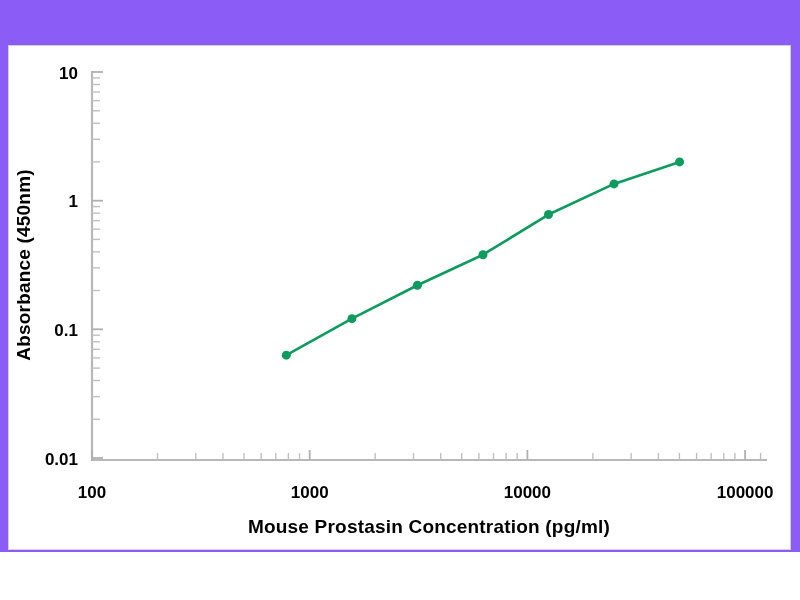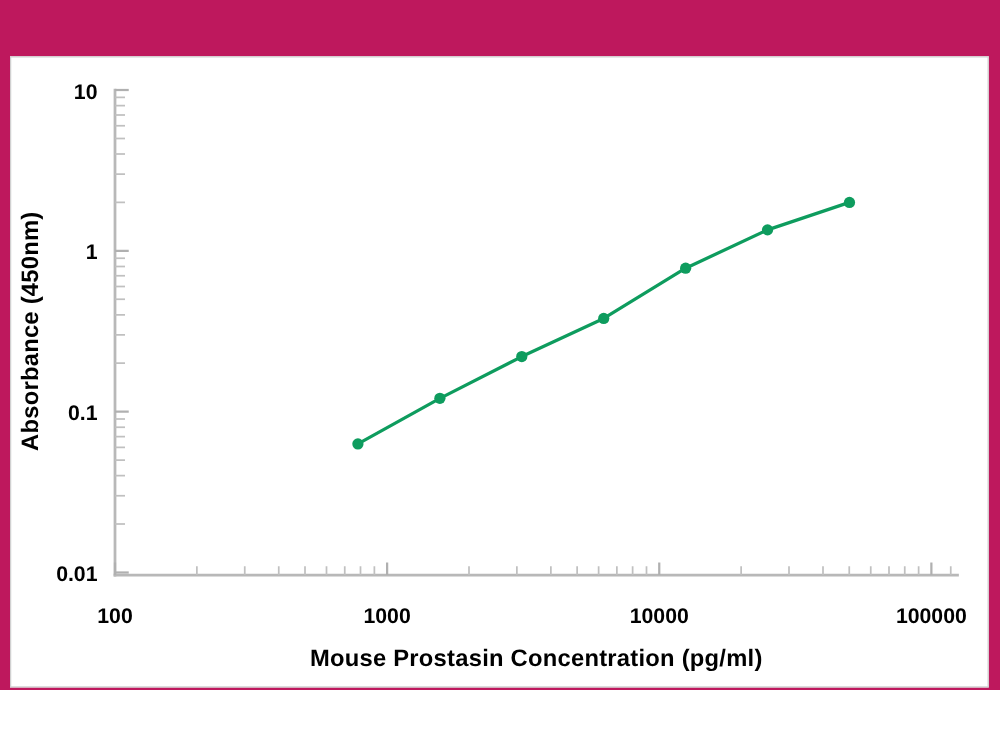--- a/index.html
+++ b/index.html
@@ -14,21 +14,21 @@
     font-family: "Liberation Sans", sans-serif;
     overflow: hidden;
   }
 
   #figure {
     position: absolute;
     left: 0;
     top: 0;
     width: 800px;
     height: 552px;
-    background: #be185d;
+    background: #8b5cf6;
   }
 
   
   #figure-frame {
     position: absolute;
     left: 8px;
     top: 45px;
     width: 783px;
     height: 505px;
     border: 1px solid #d0d0d0;

